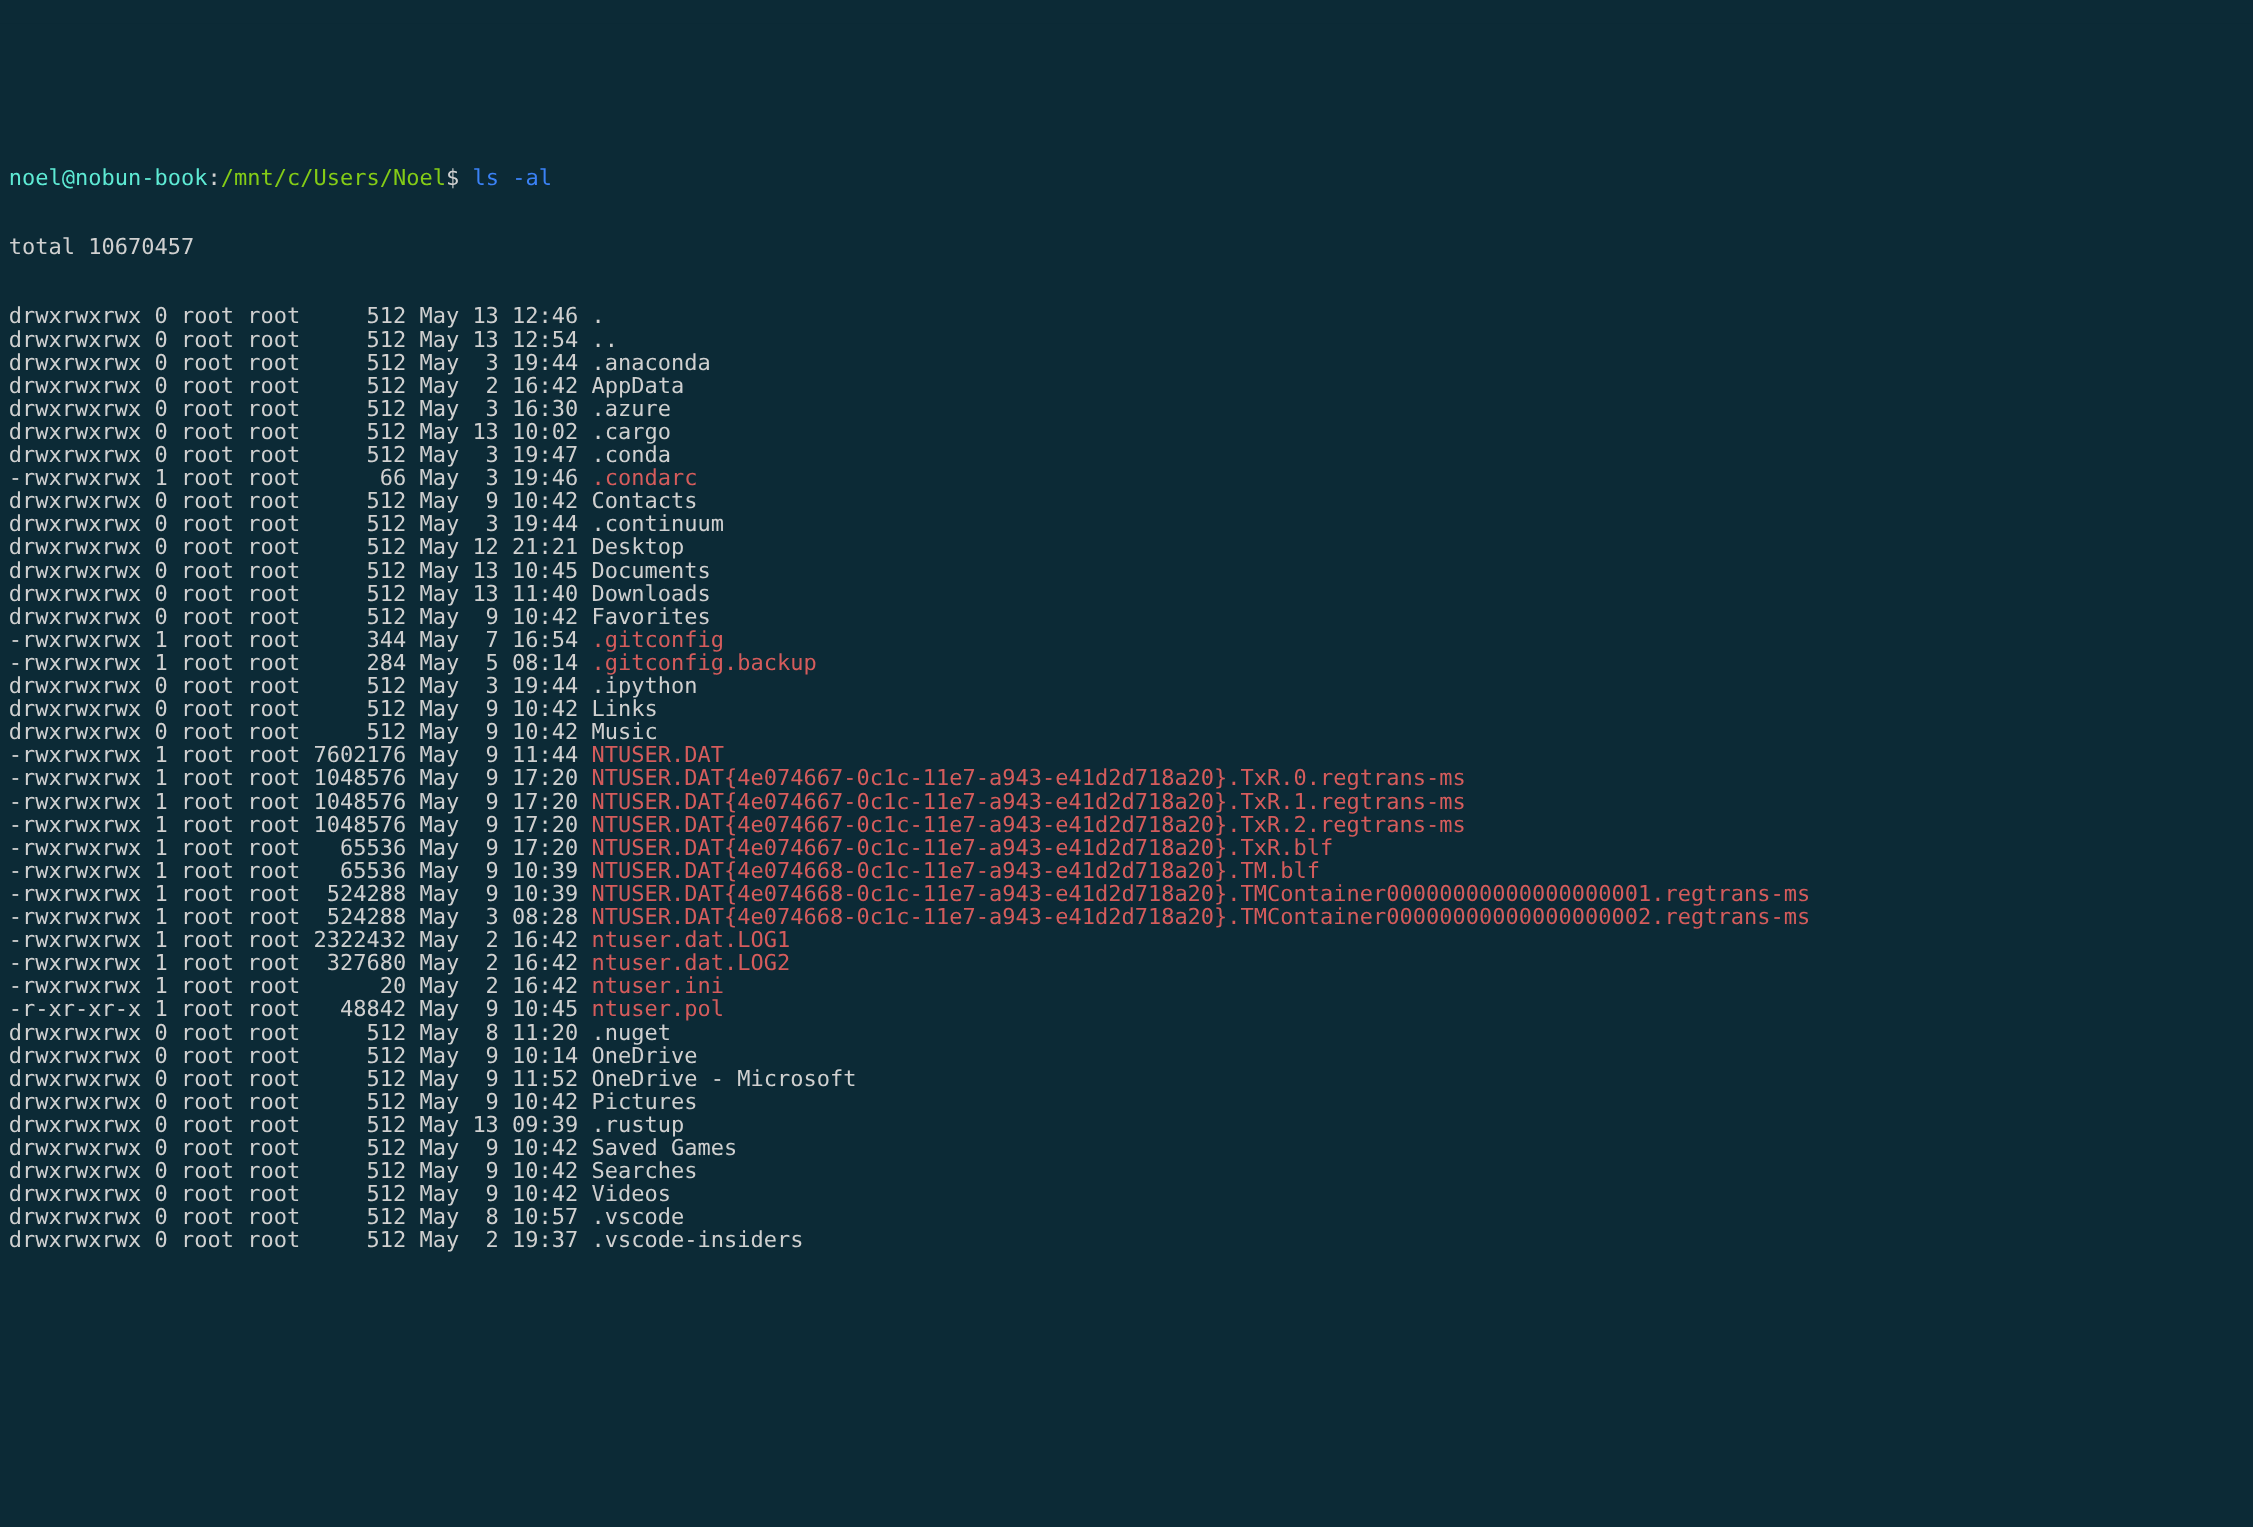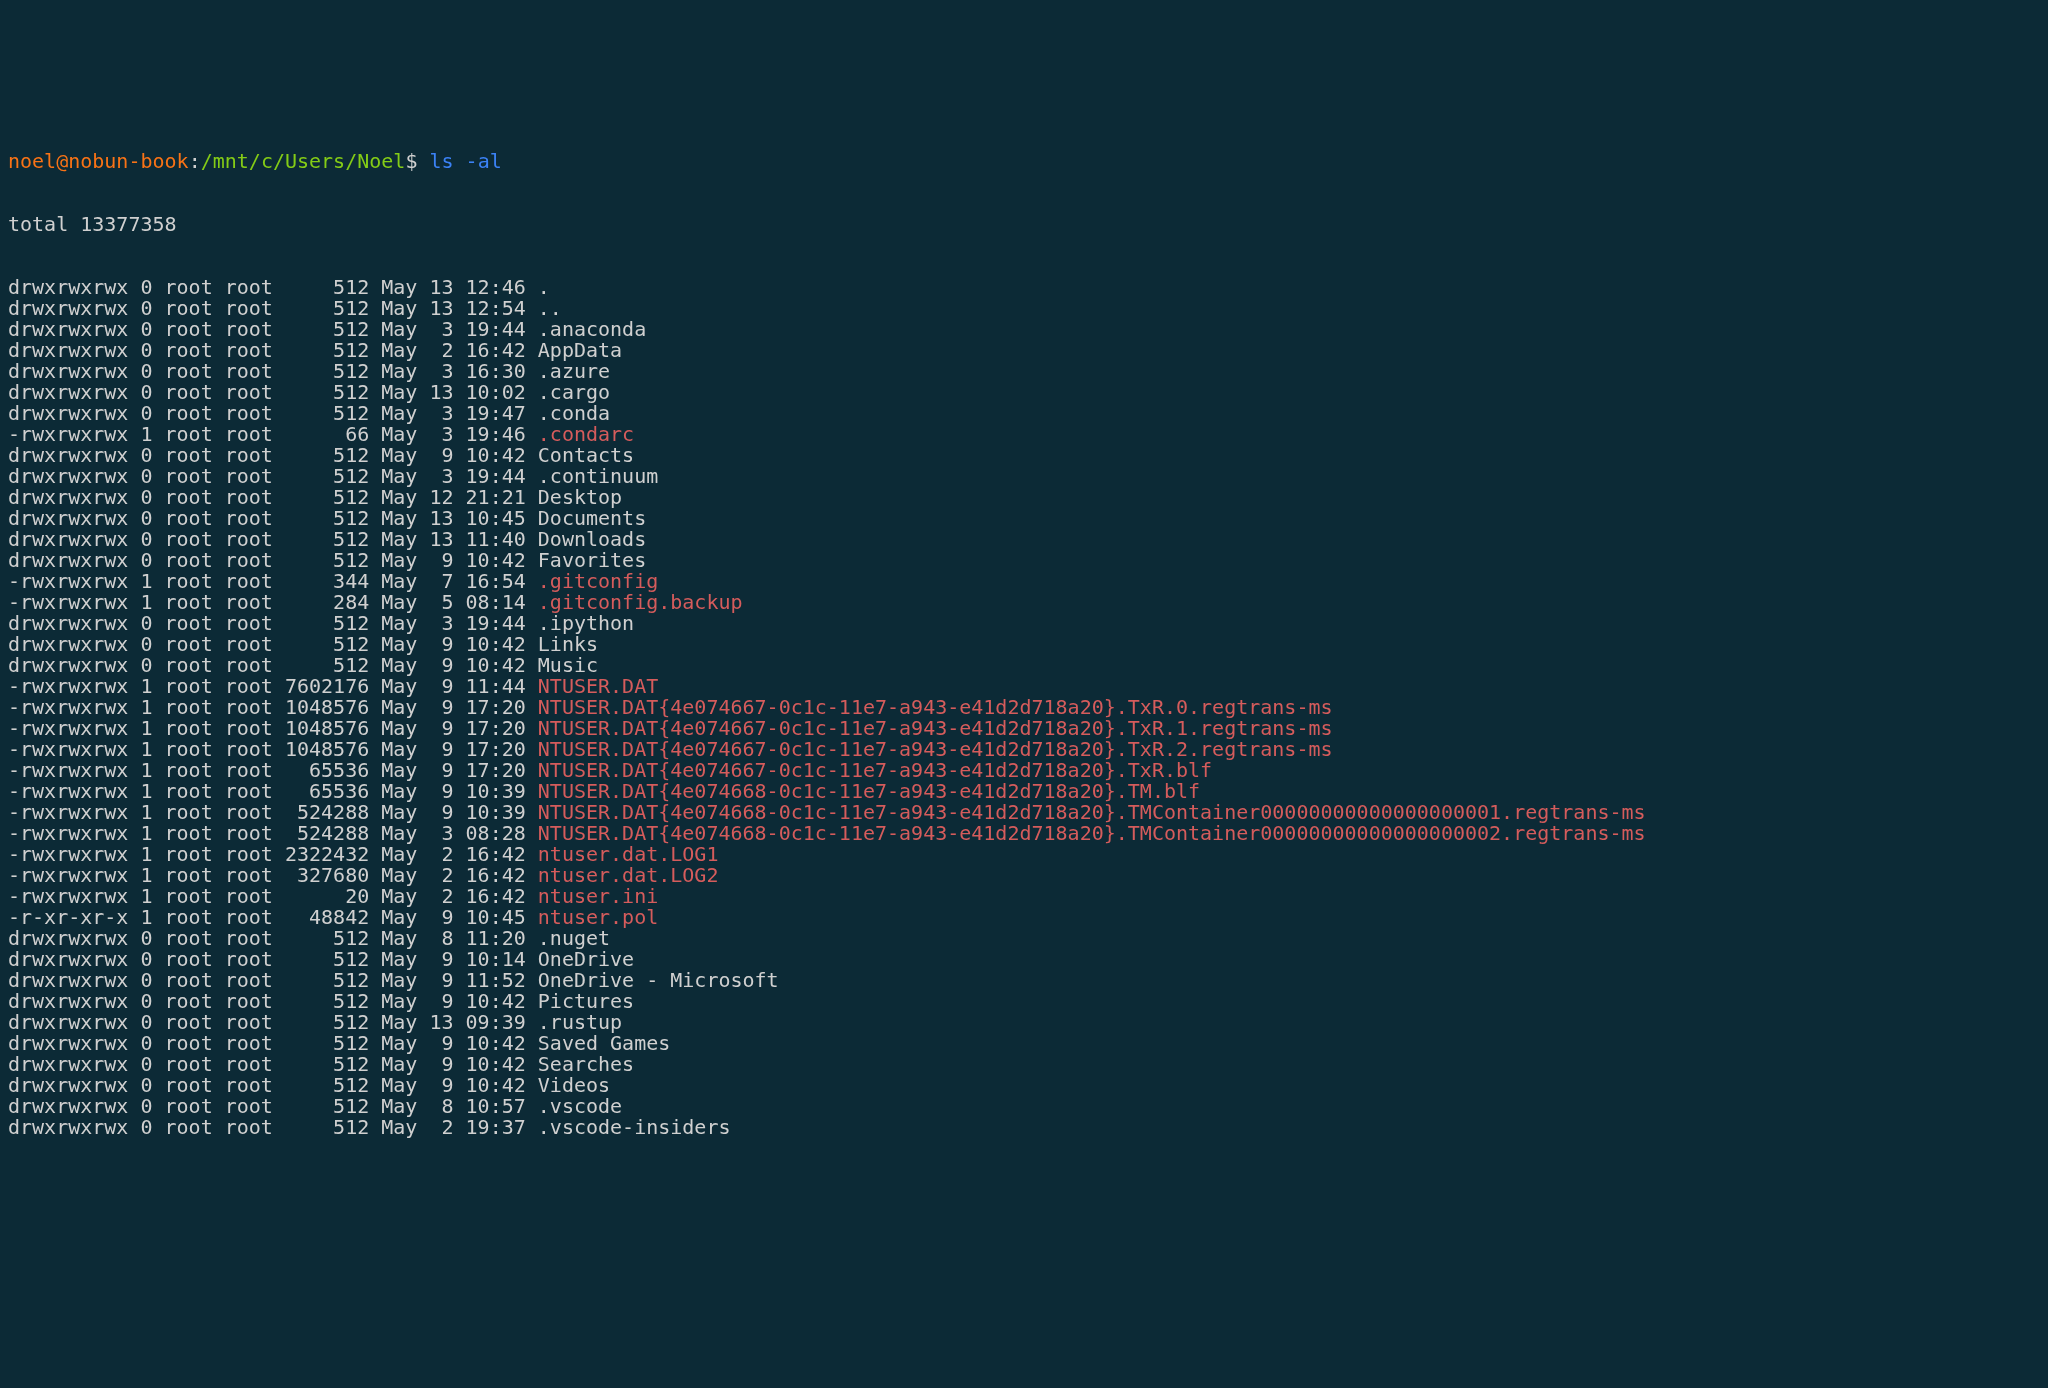--- a/index.html
+++ b/index.html
@@ -11,35 +11,35 @@
     font-size: 20px;
     line-height: 1.05;
     white-space: pre;
   }
   .terminal {
     padding: 4px 8px;
     min-width: 2048px;
     min-height: 1388px;
     box-sizing: border-box;
   }
-  .prompt-user   { color: #f97316; }
+  .prompt-user   { color: #5eead4; }
   .prompt-colon  { color: #d0d0d0; }
   .prompt-path   { color: #84cc16; }
   .prompt-dollar { color: #d0d0d0; }
   .cmd           { color: #3b82f6; }
   .dir           { color: #d0d0d0; }
   .file-red      { color: #d55c5c; }
   .line          { display: block; font-family: inherit; }
   .cell          { display: inline; font-family: inherit; }
 </style>
 </head>
 <body>
 
 
 
 <div class="terminal">
   <span class="line"><span class="cell prompt-user">noel@nobun-book</span><span class="cell prompt-colon">:</span><span class="cell prompt-path">/mnt/c/Users/Noel</span><span class="cell prompt-dollar">$</span><span class="cell cmd"> </span><span class="cell cmd">ls -al</span></span>
-  <span class="line dir">total 13377358</span>
+  <span class="line dir">total 10670457</span>
   <div id="listing"><span class="line"><span class="cell dir">drwxrwxrwx 0 root root     512 May 13 12:46 </span><span class="cell dir">.</span></span><span class="line"><span class="cell dir">drwxrwxrwx 0 root root     512 May 13 12:54 </span><span class="cell dir">..</span></span><span class="line"><span class="cell dir">drwxrwxrwx 0 root root     512 May  3 19:44 </span><span class="cell dir">.anaconda</span></span><span class="line"><span class="cell dir">drwxrwxrwx 0 root root     512 May  2 16:42 </span><span class="cell dir">AppData</span></span><span class="line"><span class="cell dir">drwxrwxrwx 0 root root     512 May  3 16:30 </span><span class="cell dir">.azure</span></span><span class="line"><span class="cell dir">drwxrwxrwx 0 root root     512 May 13 10:02 </span><span class="cell dir">.cargo</span></span><span class="line"><span class="cell dir">drwxrwxrwx 0 root root     512 May  3 19:47 </span><span class="cell dir">.conda</span></span><span class="line"><span class="cell dir">-rwxrwxrwx 1 root root      66 May  3 19:46 </span><span class="cell file-red">.condarc</span></span><span class="line"><span class="cell dir">drwxrwxrwx 0 root root     512 May  9 10:42 </span><span class="cell dir">Contacts</span></span><span class="line"><span class="cell dir">drwxrwxrwx 0 root root     512 May  3 19:44 </span><span class="cell dir">.continuum</span></span><span class="line"><span class="cell dir">drwxrwxrwx 0 root root     512 May 12 21:21 </span><span class="cell dir">Desktop</span></span><span class="line"><span class="cell dir">drwxrwxrwx 0 root root     512 May 13 10:45 </span><span class="cell dir">Documents</span></span><span class="line"><span class="cell dir">drwxrwxrwx 0 root root     512 May 13 11:40 </span><span class="cell dir">Downloads</span></span><span class="line"><span class="cell dir">drwxrwxrwx 0 root root     512 May  9 10:42 </span><span class="cell dir">Favorites</span></span><span class="line"><span class="cell dir">-rwxrwxrwx 1 root root     344 May  7 16:54 </span><span class="cell file-red">.gitconfig</span></span><span class="line"><span class="cell dir">-rwxrwxrwx 1 root root     284 May  5 08:14 </span><span class="cell file-red">.gitconfig.backup</span></span><span class="line"><span class="cell dir">drwxrwxrwx 0 root root     512 May  3 19:44 </span><span class="cell dir">.ipython</span></span><span class="line"><span class="cell dir">drwxrwxrwx 0 root root     512 May  9 10:42 </span><span class="cell dir">Links</span></span><span class="line"><span class="cell dir">drwxrwxrwx 0 root root     512 May  9 10:42 </span><span class="cell dir">Music</span></span><span class="line"><span class="cell dir">-rwxrwxrwx 1 root root 7602176 May  9 11:44 </span><span class="cell file-red">NTUSER.DAT</span></span><span class="line"><span class="cell dir">-rwxrwxrwx 1 root root 1048576 May  9 17:20 </span><span class="cell file-red">NTUSER.DAT{4e074667-0c1c-11e7-a943-e41d2d718a20}.TxR.0.regtrans-ms</span></span><span class="line"><span class="cell dir">-rwxrwxrwx 1 root root 1048576 May  9 17:20 </span><span class="cell file-red">NTUSER.DAT{4e074667-0c1c-11e7-a943-e41d2d718a20}.TxR.1.regtrans-ms</span></span><span class="line"><span class="cell dir">-rwxrwxrwx 1 root root 1048576 May  9 17:20 </span><span class="cell file-red">NTUSER.DAT{4e074667-0c1c-11e7-a943-e41d2d718a20}.TxR.2.regtrans-ms</span></span><span class="line"><span class="cell dir">-rwxrwxrwx 1 root root   65536 May  9 17:20 </span><span class="cell file-red">NTUSER.DAT{4e074667-0c1c-11e7-a943-e41d2d718a20}.TxR.blf</span></span><span class="line"><span class="cell dir">-rwxrwxrwx 1 root root   65536 May  9 10:39 </span><span class="cell file-red">NTUSER.DAT{4e074668-0c1c-11e7-a943-e41d2d718a20}.TM.blf</span></span><span class="line"><span class="cell dir">-rwxrwxrwx 1 root root  524288 May  9 10:39 </span><span class="cell file-red">NTUSER.DAT{4e074668-0c1c-11e7-a943-e41d2d718a20}.TMContainer00000000000000000001.regtrans-ms</span></span><span class="line"><span class="cell dir">-rwxrwxrwx 1 root root  524288 May  3 08:28 </span><span class="cell file-red">NTUSER.DAT{4e074668-0c1c-11e7-a943-e41d2d718a20}.TMContainer00000000000000000002.regtrans-ms</span></span><span class="line"><span class="cell dir">-rwxrwxrwx 1 root root 2322432 May  2 16:42 </span><span class="cell file-red">ntuser.dat.LOG1</span></span><span class="line"><span class="cell dir">-rwxrwxrwx 1 root root  327680 May  2 16:42 </span><span class="cell file-red">ntuser.dat.LOG2</span></span><span class="line"><span class="cell dir">-rwxrwxrwx 1 root root      20 May  2 16:42 </span><span class="cell file-red">ntuser.ini</span></span><span class="line"><span class="cell dir">-r-xr-xr-x 1 root root   48842 May  9 10:45 </span><span class="cell file-red">ntuser.pol</span></span><span class="line"><span class="cell dir">drwxrwxrwx 0 root root     512 May  8 11:20 </span><span class="cell dir">.nuget</span></span><span class="line"><span class="cell dir">drwxrwxrwx 0 root root     512 May  9 10:14 </span><span class="cell dir">OneDrive</span></span><span class="line"><span class="cell dir">drwxrwxrwx 0 root root     512 May  9 11:52 </span><span class="cell dir">OneDrive - Microsoft</span></span><span class="line"><span class="cell dir">drwxrwxrwx 0 root root     512 May  9 10:42 </span><span class="cell dir">Pictures</span></span><span class="line"><span class="cell dir">drwxrwxrwx 0 root root     512 May 13 09:39 </span><span class="cell dir">.rustup</span></span><span class="line"><span class="cell dir">drwxrwxrwx 0 root root     512 May  9 10:42 </span><span class="cell dir">Saved Games</span></span><span class="line"><span class="cell dir">drwxrwxrwx 0 root root     512 May  9 10:42 </span><span class="cell dir">Searches</span></span><span class="line"><span class="cell dir">drwxrwxrwx 0 root root     512 May  9 10:42 </span><span class="cell dir">Videos</span></span><span class="line"><span class="cell dir">drwxrwxrwx 0 root root     512 May  8 10:57 </span><span class="cell dir">.vscode</span></span><span class="line"><span class="cell dir">drwxrwxrwx 0 root root     512 May  2 19:37 </span><span class="cell dir">.vscode-insiders</span></span></div>
 </div>
 
 
 
 
 </body></html>

